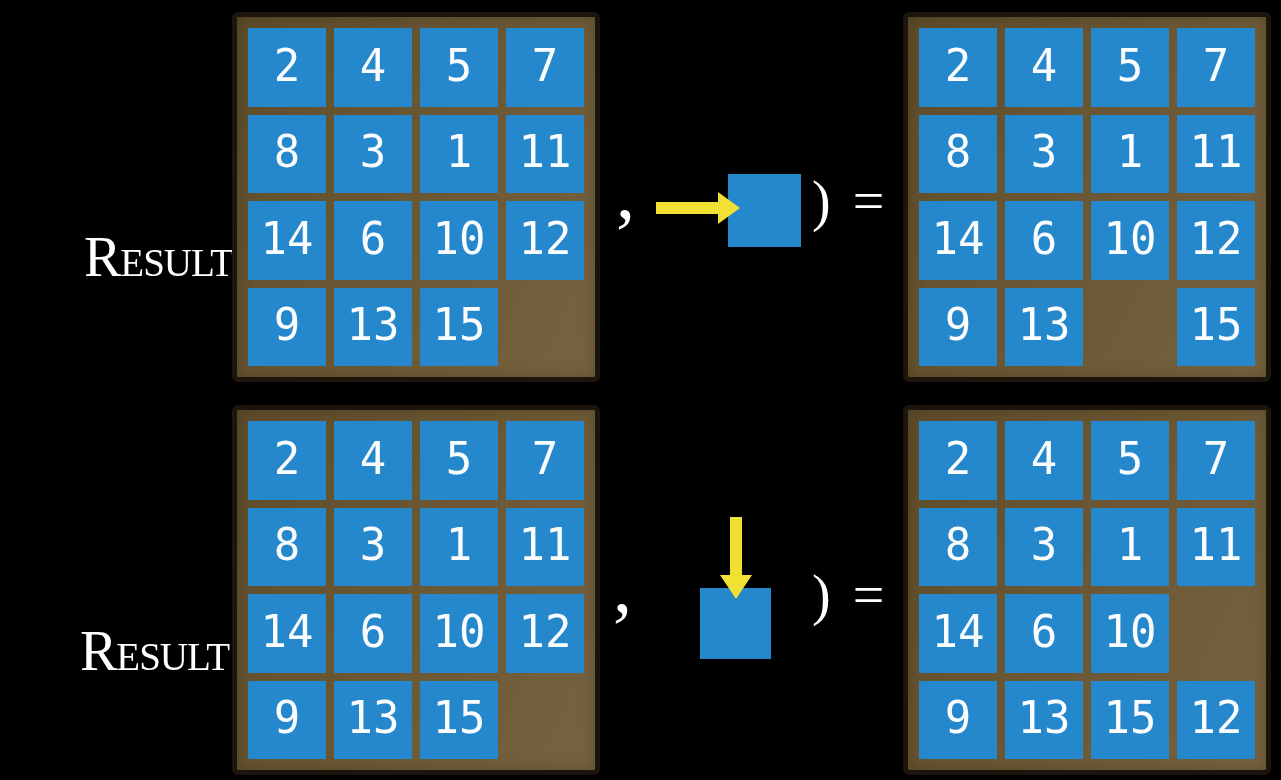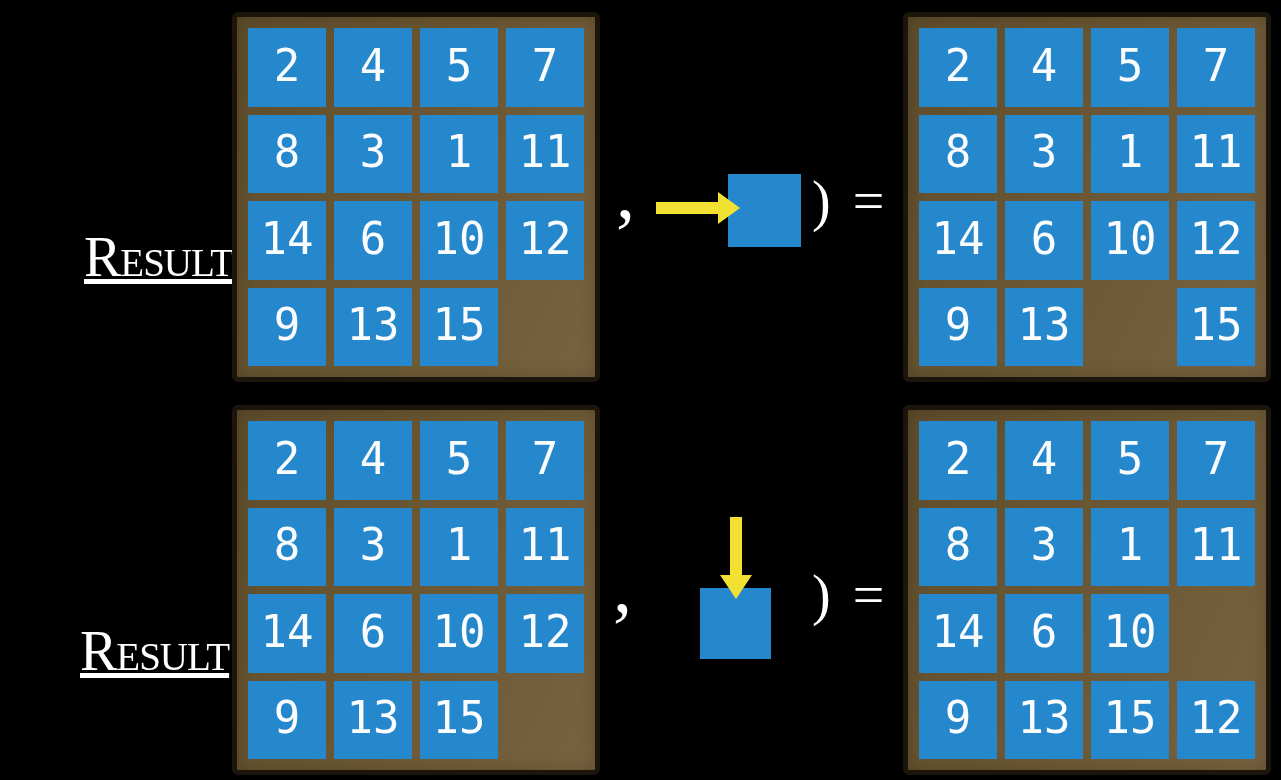--- a/index.html
+++ b/index.html
@@ -28,21 +28,21 @@
     color:var(--tile-text,#fafcfd);
     padding-bottom:3px;
   }
   .cell.tile { background:var(--tile,#2688cc); }
   .cell.blank { background:transparent; }
   .serif-glyph {
     position:absolute; color:var(--label,#ffffff);
     white-space:pre; user-select:none;
   }
   .func-label, .close-eq { font-size:56px; line-height:56px; }
-  .func-label .name { font-variant:small-caps; letter-spacing:-1px;text-decoration:underline; }
+  .func-label .name { font-variant:small-caps; letter-spacing:-1px; }
   .func-label .paren { padding-left:2px; }
   .close-eq { word-spacing:8px; }
   .comma { font-size:76px; line-height:76px; }
   .action-tile { position:absolute; background:var(--tile,#2688cc); }
   .arrow { position:absolute; z-index:3; }
   .arrow .shape { fill:var(--arrow,#f2e033); }
 </style>
 </head>
 <body>
 

